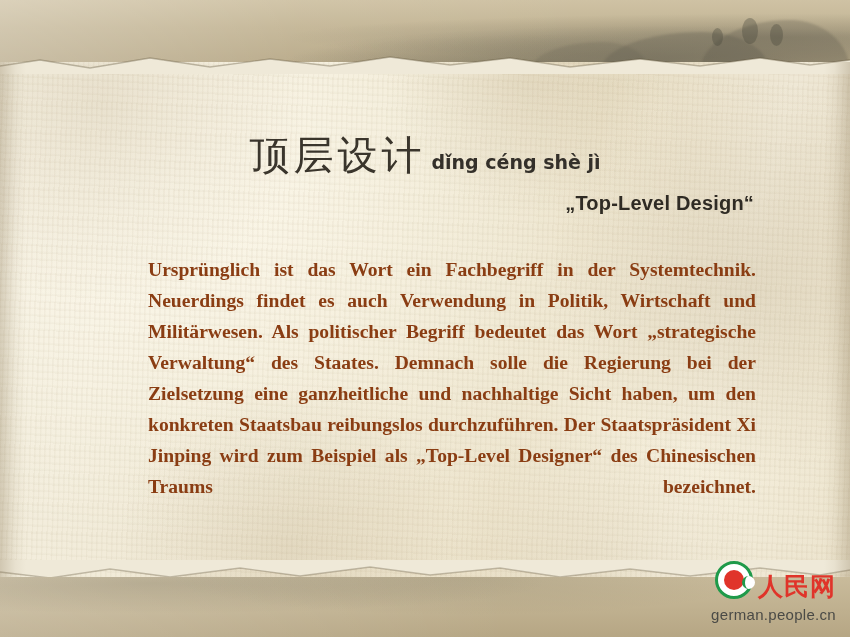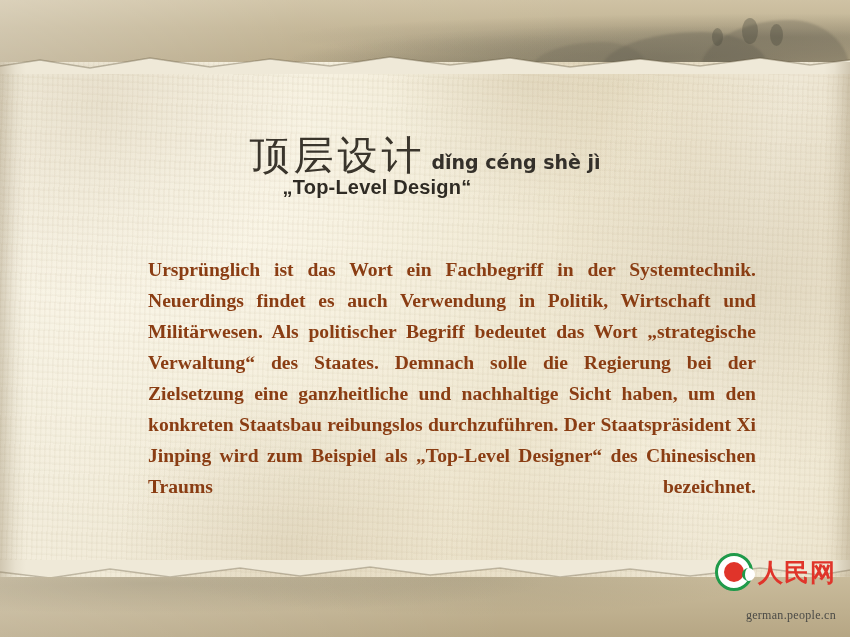--- a/index.html
+++ b/index.html
@@ -143,23 +143,23 @@
   .title-pinyin {
     font-family: "DejaVu Sans", sans-serif;
     font-size: 19px;
     font-weight: 700;
     color: #34302a;
     margin-left: 6px;
     vertical-align: baseline;
   }
   .title-en {
     position: absolute;
-    left: 0; top: 176px;
+    left: 0; top: 192px;
     width: 754px;
-    text-align: center;
+    text-align: right;
     font-family: "Liberation Sans", sans-serif;
     font-size: 20px;
     font-weight: 700;
     color: #2f2b24;
     letter-spacing: 0.2px;
   }
   .body-text {
     position: absolute;
     left: 148px; top: 254px;
     width: 608px;
@@ -180,21 +180,21 @@
   
   .logo {
     position: absolute;
     right: 14px; bottom: 14px;
     display: flex;
     flex-direction: column;
     align-items: flex-end;
   }
   .logo-main {
     display: flex;
-    align-items: center;
+    align-items: flex-end;
   }
   .logo-mark {
     width: 38px; height: 38px;
     border-radius: 50%;
     background: #fff;
     border: 3px solid #1f9a4a;
     position: relative;
     box-sizing: border-box;
     margin-right: 5px;
   }
@@ -218,24 +218,24 @@
   }
   .logo-cn {
     font-family: "DejaVu Sans", sans-serif;
     font-size: 25px;
     font-weight: 700;
     color: #e0342a;
     letter-spacing: 1px;
     line-height: 1;
   }
   .logo-url {
-    font-family: Liberation Serif, serif;
-    font-size: 12px;
+    font-family: Liberation Sans, sans-serif;
+    font-size: 15px;
     color: #4a4a46;
-    margin-top: 17px;
+    margin-top: 7px;
     letter-spacing: 0.3px;
   }
 </style>
 </head>
 <body>
 
 <div class="slide">
 
   <div class="bg-base"></div>
   <div class="bg-grain"></div>

